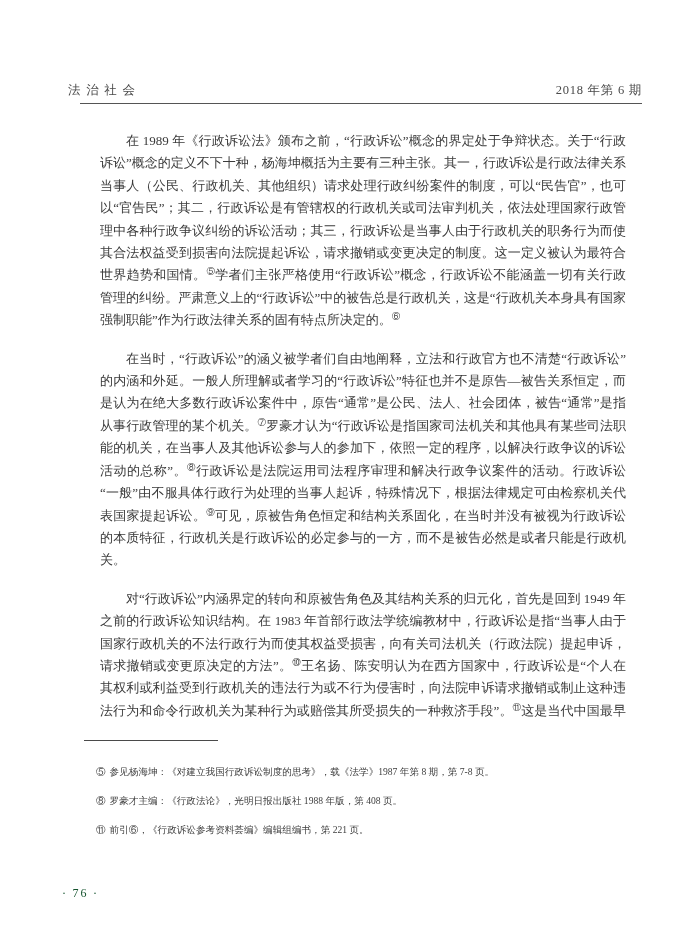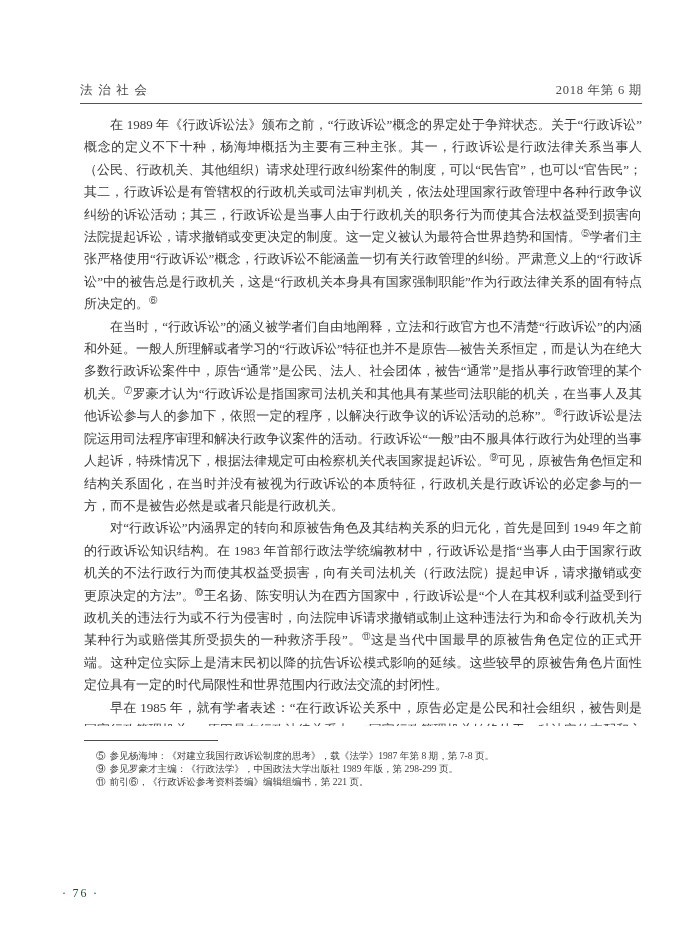--- a/index.html
+++ b/index.html
@@ -8,21 +8,21 @@
     width:700px;height:942px;
     margin:0 auto;
     background:#ffffff;
     font-family:"Liberation Serif","DejaVu Serif",serif;
     color:#3a3a3a;
     overflow:hidden;
   }
   
   .header{
     position:absolute;
-    left:80px;right:58px;top:82px;
+    left:68px;right:58px;top:82px;
     display:flex;justify-content:space-between;align-items:baseline;
     font-size:12.5px;color:#4a4a4a;
   }
   .journal-title{letter-spacing:0.45em;}
   .issue-label{letter-spacing:0.06em;}
   .header-rule{
     position:absolute;
     left:80px;right:58px;top:103px;
     border-top:1.2px solid #555;
     height:0;
@@ -31,42 +31,42 @@
   .article{
     position:absolute;
     left:84px;right:58px;top:114px;
     height:612px;
     overflow:hidden;
     font-size:13px;
     line-height:22.4px;
     text-align:justify;
     text-justify:inter-ideograph;
   }
-  .article p{margin:0;text-indent:2em;}
+  .article p{margin:16px;text-indent:2em;}
   .article sup{
     font-size:8.5px;
     line-height:0;
     vertical-align:super;
     letter-spacing:0;
   }
   
   .footnote-rule{
     position:absolute;
     left:84px;top:740px;
     width:134px;height:0;
     border-top:1px solid #4a4a4a;
   }
   .footnotes{
     position:absolute;
     left:96px;right:50px;top:749px;
     font-size:9.6px;
     line-height:13.1px;
     color:#3d3d3d;
   }
-  .footnote-line{white-space:nowrap;overflow:hidden;}
+  .footnote-line{white-space:nowrap;overflow:hidden;margin-top:16px;}
   .footnote-line .marker{margin-right:4px;}
   
   .page-number{
     position:absolute;
     left:62px;top:886px;
     font-size:12px;
     letter-spacing:0.15em;
     color:#14532d;
   }
 </style>
@@ -84,19 +84,19 @@
   <div class="article">
       <p>在 1989 年《行政诉讼法》颁布之前，“行政诉讼”概念的界定处于争辩状态。关于“行政诉讼”概念的定义不下十种，杨海坤概括为主要有三种主张。其一，行政诉讼是行政法律关系当事人（公民、行政机关、其他组织）请求处理行政纠纷案件的制度，可以“民告官”，也可以“官告民”；其二，行政诉讼是有管辖权的行政机关或司法审判机关，依法处理国家行政管理中各种行政争议纠纷的诉讼活动；其三，行政诉讼是当事人由于行政机关的职务行为而使其合法权益受到损害向法院提起诉讼，请求撤销或变更决定的制度。这一定义被认为最符合世界趋势和国情。<sup>⑤</sup>学者们主张严格使用“行政诉讼”概念，行政诉讼不能涵盖一切有关行政管理的纠纷。严肃意义上的“行政诉讼”中的被告总是行政机关，这是“行政机关本身具有国家强制职能”作为行政法律关系的固有特点所决定的。<sup>⑥</sup></p>
       <p>在当时，“行政诉讼”的涵义被学者们自由地阐释，立法和行政官方也不清楚“行政诉讼”的内涵和外延。一般人所理解或者学习的“行政诉讼”特征也并不是原告—被告关系恒定，而是认为在绝大多数行政诉讼案件中，原告“通常”是公民、法人、社会团体，被告“通常”是指从事行政管理的某个机关。<sup>⑦</sup>罗豪才认为“行政诉讼是指国家司法机关和其他具有某些司法职能的机关，在当事人及其他诉讼参与人的参加下，依照一定的程序，以解决行政争议的诉讼活动的总称”。<sup>⑧</sup>行政诉讼是法院运用司法程序审理和解决行政争议案件的活动。行政诉讼“一般”由不服具体行政行为处理的当事人起诉，特殊情况下，根据法律规定可由检察机关代表国家提起诉讼。<sup>⑨</sup>可见，原被告角色恒定和结构关系固化，在当时并没有被视为行政诉讼的本质特征，行政机关是行政诉讼的必定参与的一方，而不是被告必然是或者只能是行政机关。</p>
       <p>对“行政诉讼”内涵界定的转向和原被告角色及其结构关系的归元化，首先是回到 1949 年之前的行政诉讼知识结构。在 1983 年首部行政法学统编教材中，行政诉讼是指“当事人由于国家行政机关的不法行政行为而使其权益受损害，向有关司法机关（行政法院）提起申诉，请求撤销或变更原决定的方法”。<sup>⑩</sup>王名扬、陈安明认为在西方国家中，行政诉讼是“个人在其权利或利益受到行政机关的违法行为或不行为侵害时，向法院申诉请求撤销或制止这种违法行为和命令行政机关为某种行为或赔偿其所受损失的一种救济手段”。<sup>⑪</sup>这是当代中国最早的原被告角色定位的正式开端。这种定位实际上是清末民初以降的抗告诉讼模式影响的延续。这些较早的原被告角色片面性定位具有一定的时代局限性和世界范围内行政法交流的封闭性。</p>
       <p>早在 1985 年，就有学者表述：“在行政诉讼关系中，原告必定是公民和社会组织，被告则是国家行政管理机关。”原因是在行政法律关系中，“国家行政管理机关始终处于一种法定的支配和主导的地位”。有的学者认为建立中国行政诉讼制度的基本出发点和归宿，重要的标准是有利于保护公民的合法权益，尤其要有利于对行政机关实行有效的监督和制约。不能仅仅把行政诉讼当成是解决</p>
     </div>
 
   <div class="footnote-rule"></div>
   <div class="footnotes">
       <div class="footnote-line"><span class="marker">⑤</span><span>参见杨海坤：《对建立我国行政诉讼制度的思考》，载《法学》1987 年第 8 期，第 7-8 页。</span></div>
-      <div class="footnote-line"><span class="marker">⑨</span><span>参见罗豪才主编：《行政法学》，中国政法大学出版社 1989 年版，第 298-299 页。</span></div>
+      <div class="footnote-line"><span class="marker">⑧</span><span>罗豪才主编：《行政法论》，光明日报出版社 1988 年版，第 408 页。</span></div>
       <div class="footnote-line"><span class="marker">⑪</span><span>前引⑥，《行政诉讼参考资料荟编》编辑组编书，第 221 页。</span></div>
     </div>
 
   <div class="page-number">· 76 ·</div>
 
 </div>
 
 </body></html>

